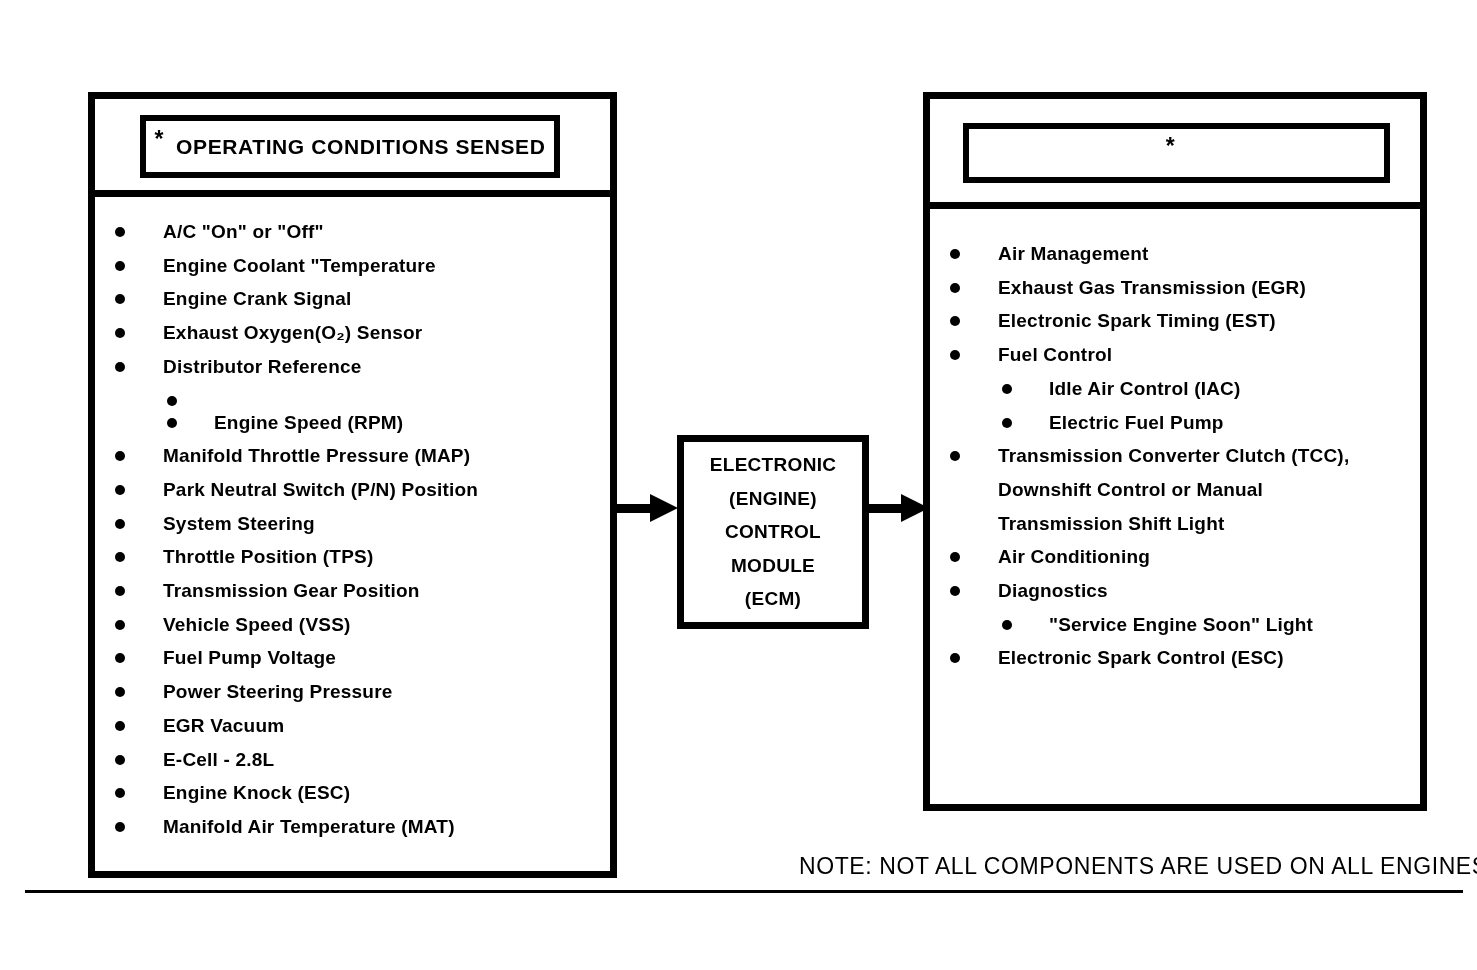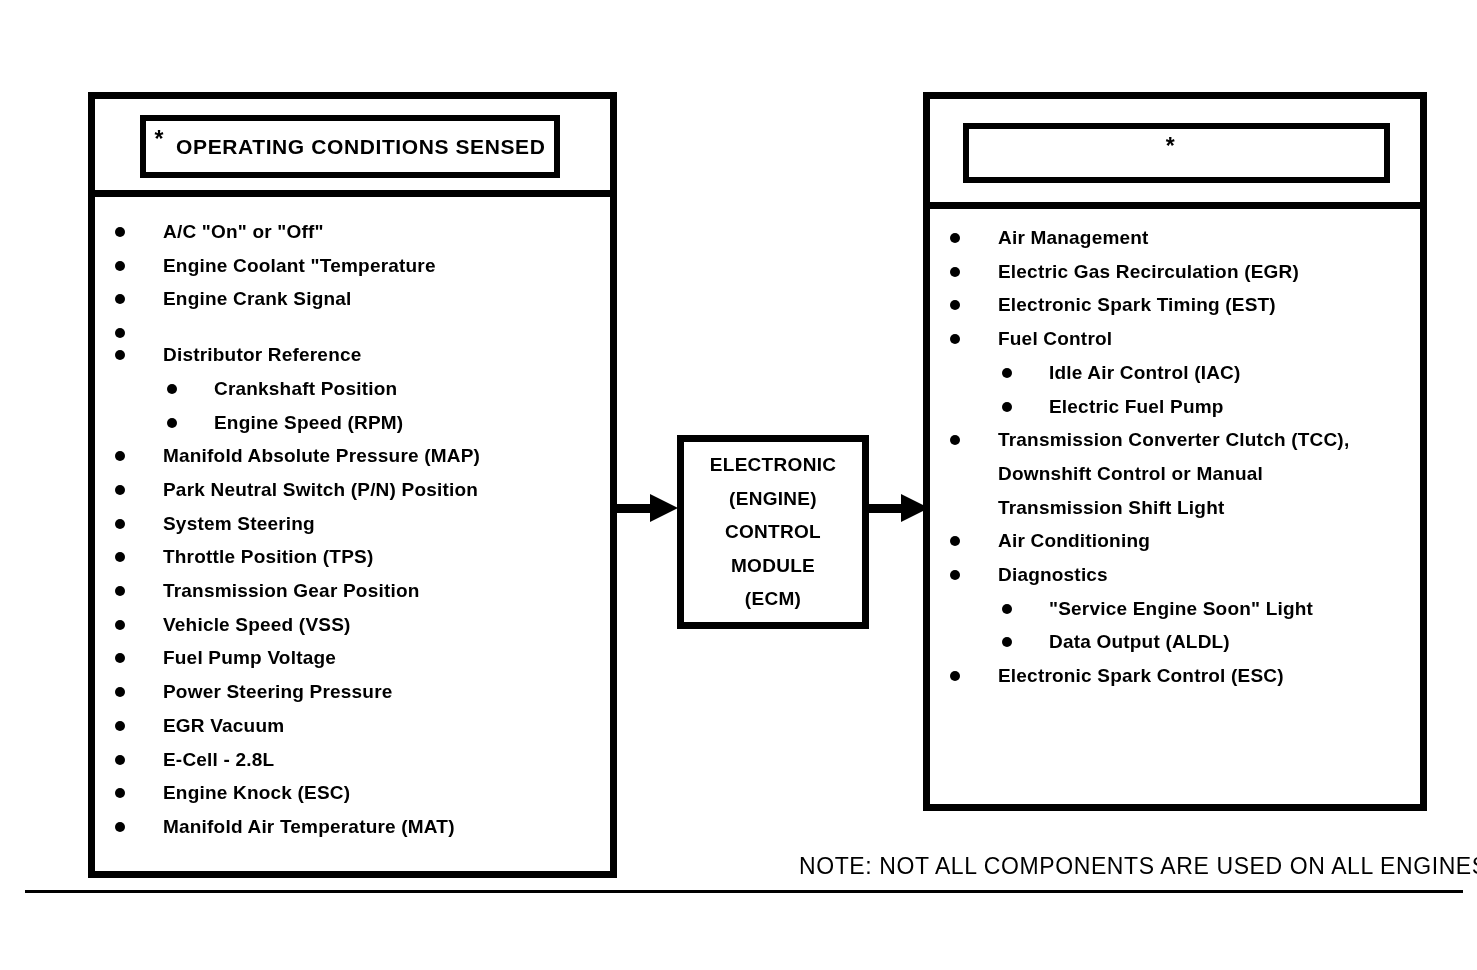--- a/index.html
+++ b/index.html
@@ -48,21 +48,21 @@
   .asterisk {
     position: relative;
     top: -7px;
     margin-right: 12px;
     font-size: 23px;
     font-weight: bold;
   }
 
   .panel-list { box-sizing: border-box; }
   .panel-left  .panel-list { padding-top: 18px; }
-  .panel-right .panel-list { padding-top: 12px; }
+  .panel-right .panel-list { padding-top: 28px; }
 
   .list-item { display: flex; align-items: flex-start; }
   .list-item.lvl1 { padding-left: 20px; }
   .list-item.lvl2 { padding-left: 72px; }
 
   .bullet {
     flex: none;
     width: 10px;
     height: 10px;
     border-radius: 50%;
@@ -155,36 +155,36 @@
         <div class="list-item lvl1">
           <span class="bullet"></span>
           <span class="item-text">Engine Coolant "Temperature</span>
         </div>
         <div class="list-item lvl1">
           <span class="bullet"></span>
           <span class="item-text">Engine Crank Signal</span>
         </div>
         <div class="list-item lvl1">
           <span class="bullet"></span>
+          <span class="item-text">Exhaust Oxygen(O₂) Sensor</span>
         </div>
         <div class="list-item lvl1">
           <span class="bullet"></span>
           <span class="item-text">Distributor Reference</span>
         </div>
         <div class="list-item lvl2">
           <span class="bullet"></span>
-          <span class="item-text">Crankshaft Position</span>
         </div>
         <div class="list-item lvl2">
           <span class="bullet"></span>
           <span class="item-text">Engine Speed (RPM)</span>
         </div>
         <div class="list-item lvl1">
           <span class="bullet"></span>
-          <span class="item-text">Manifold Absolute Pressure  (MAP)</span>
+          <span class="item-text">Manifold Throttle Pressure  (MAP)</span>
         </div>
         <div class="list-item lvl1">
           <span class="bullet"></span>
           <span class="item-text">Park Neutral Switch (P/N) Position</span>
         </div>
         <div class="list-item lvl1">
           <span class="bullet"></span>
           <span class="item-text">System Steering</span>
         </div>
         <div class="list-item lvl1">
@@ -246,21 +246,21 @@
         <span class="asterisk">*</span>
       </div>
     </div>
     <div class="panel-list">
         <div class="list-item lvl1">
           <span class="bullet"></span>
           <span class="item-text">Air Management</span>
         </div>
         <div class="list-item lvl1">
           <span class="bullet"></span>
-          <span class="item-text">Electric Gas Recirculation (EGR)</span>
+          <span class="item-text">Exhaust Gas Transmission (EGR)</span>
         </div>
         <div class="list-item lvl1">
           <span class="bullet"></span>
           <span class="item-text">Electronic Spark Timing (EST)</span>
         </div>
         <div class="list-item lvl1">
           <span class="bullet"></span>
           <span class="item-text">Fuel Control</span>
         </div>
         <div class="list-item lvl2">
@@ -281,24 +281,20 @@
           <span class="bullet"></span>
           <span class="item-text">Air Conditioning</span>
         </div>
         <div class="list-item lvl1">
           <span class="bullet"></span>
           <span class="item-text">Diagnostics</span>
         </div>
         <div class="list-item lvl2">
           <span class="bullet"></span>
           <span class="item-text">"Service Engine Soon" Light</span>
-        </div>
-        <div class="list-item lvl2">
-          <span class="bullet"></span>
-          <span class="item-text">Data Output (ALDL)</span>
         </div>
       </div>
     <div class="panel-list" style="padding-top:0">
       <div class="list-item lvl1">
         <span class="bullet"></span>
         <span class="item-text">Electronic Spark Control (ESC)</span>
       </div>
     </div>
   </div>
 

